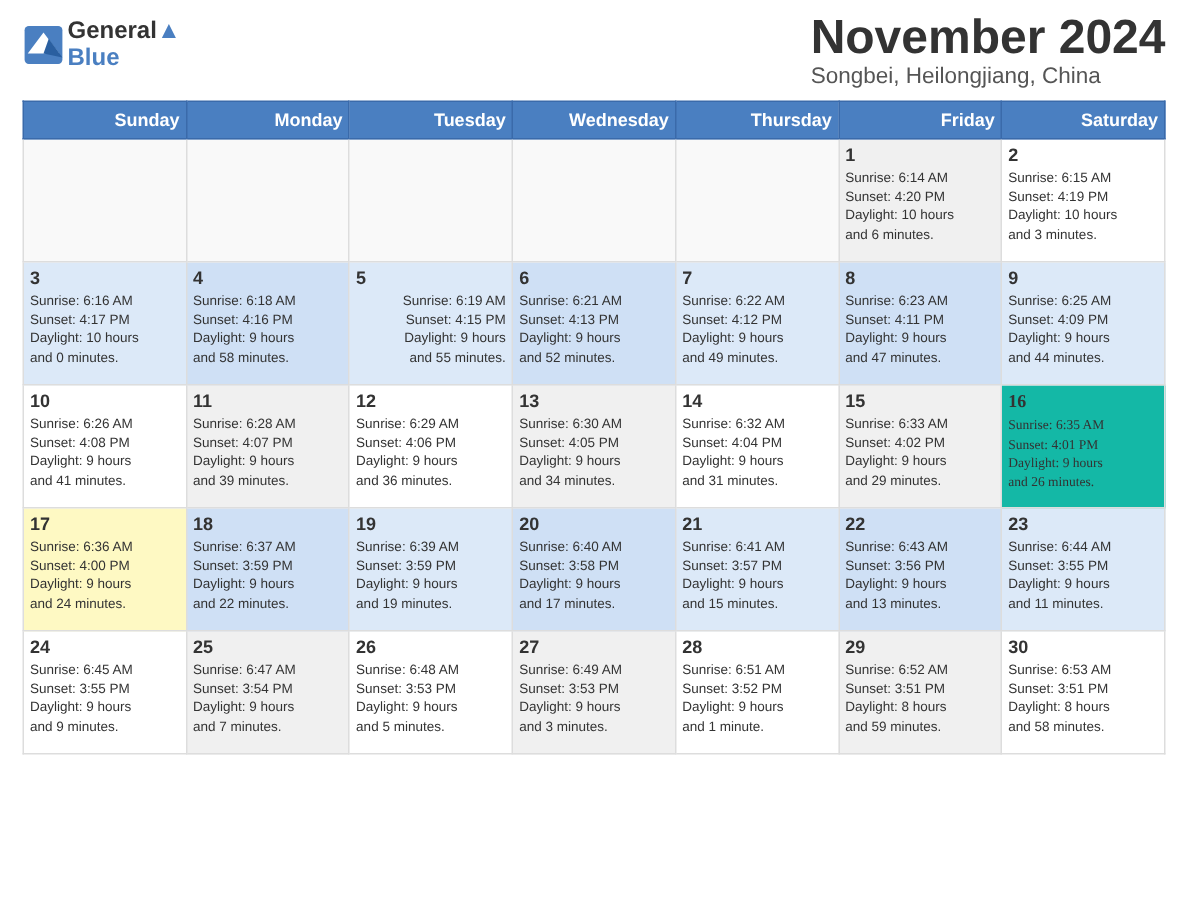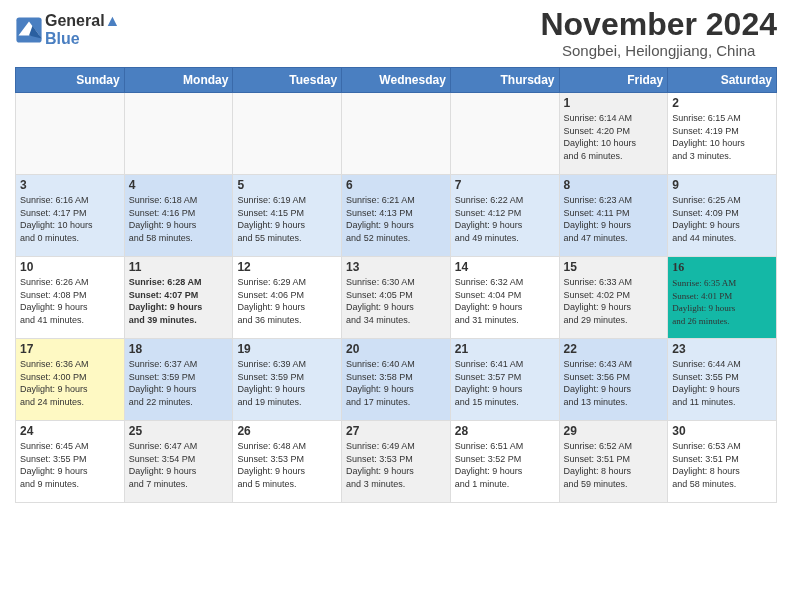--- a/index.html
+++ b/index.html
@@ -24,21 +24,21 @@
       display: flex;
       align-items: center;
       margin-top: 5px;
     }
     .logo-icon {
       width: 28px;
       height: 28px;
       margin-right: 2px;
     }
     .title-block {
-      text-align: center;
+      text-align: left;
     }
     .month-title {
       font-size: 32px;
       font-weight: bold;
       color: #333;
       line-height: 1.1;
     }
     .subtitle {
       font-size: 15px;
       color: #555;
@@ -160,21 +160,21 @@
           </td>
           <td style="background: rgb(207, 224, 245);">
             <span class="day-num">4</span>
             <div class="day-info" style="white-space: pre-line;">Sunrise: 6:18 AM
 Sunset: 4:16 PM
 Daylight: 9 hours
 and 58 minutes.</div>
           </td>
           <td style="background: rgb(220, 233, 248);">
             <span class="day-num">5</span>
-            <div class="day-info" style="white-space: pre-line;">Sunrise: 6:19 AM
+            <div class="day-info" style="white-space: pre-line; text-align: right;">Sunrise: 6:19 AM
 Sunset: 4:15 PM
 Daylight: 9 hours
 and 55 minutes.</div>
           </td>
           <td style="background: rgb(207, 224, 245);">
             <span class="day-num">6</span>
             <div class="day-info" style="white-space: pre-line;">Sunrise: 6:21 AM
 Sunset: 4:13 PM
 Daylight: 9 hours
 and 52 minutes.</div>
@@ -204,21 +204,21 @@
         <tr>
           <td style="background: rgb(255, 255, 255);">
             <span class="day-num">10</span>
             <div class="day-info" style="white-space: pre-line;">Sunrise: 6:26 AM
 Sunset: 4:08 PM
 Daylight: 9 hours
 and 41 minutes.</div>
           </td>
           <td style="background: rgb(240, 240, 240);">
             <span class="day-num">11</span>
-            <div class="day-info" style="white-space: pre-line; font-weight: bold;">Sunrise: 6:28 AM
+            <div class="day-info" style="white-space: pre-line;">Sunrise: 6:28 AM
 Sunset: 4:07 PM
 Daylight: 9 hours
 and 39 minutes.</div>
           </td>
           <td style="background: rgb(255, 255, 255);">
             <span class="day-num">12</span>
             <div class="day-info" style="white-space: pre-line;">Sunrise: 6:29 AM
 Sunset: 4:06 PM
 Daylight: 9 hours
 and 36 minutes.</div>

